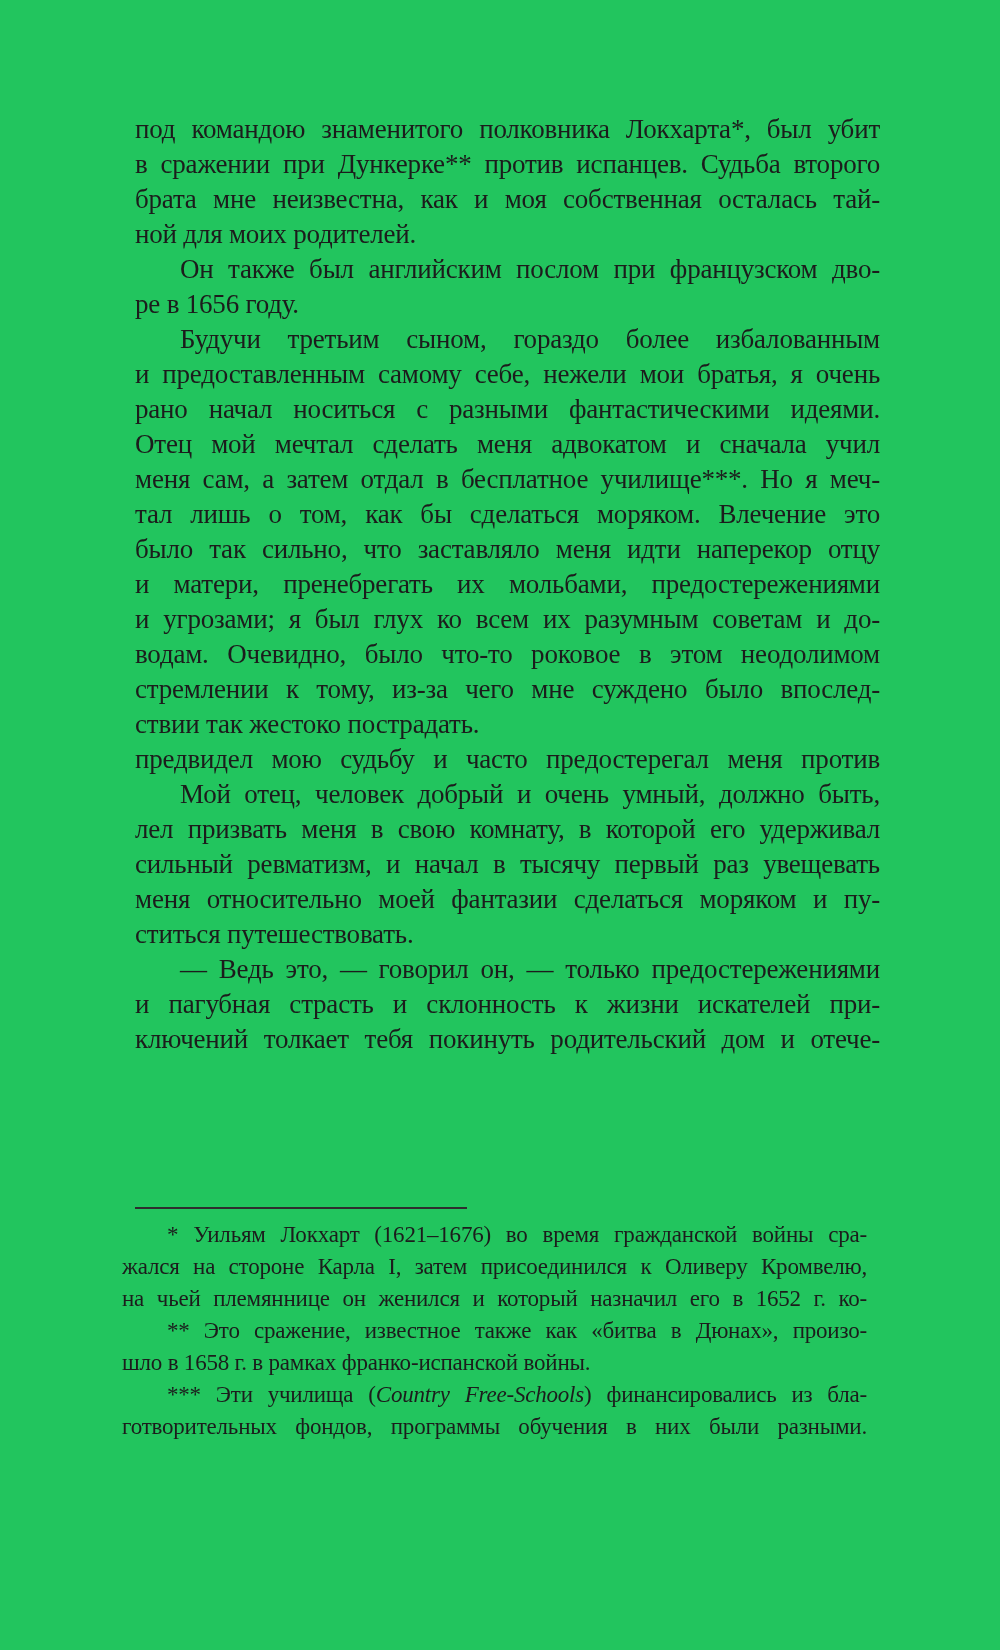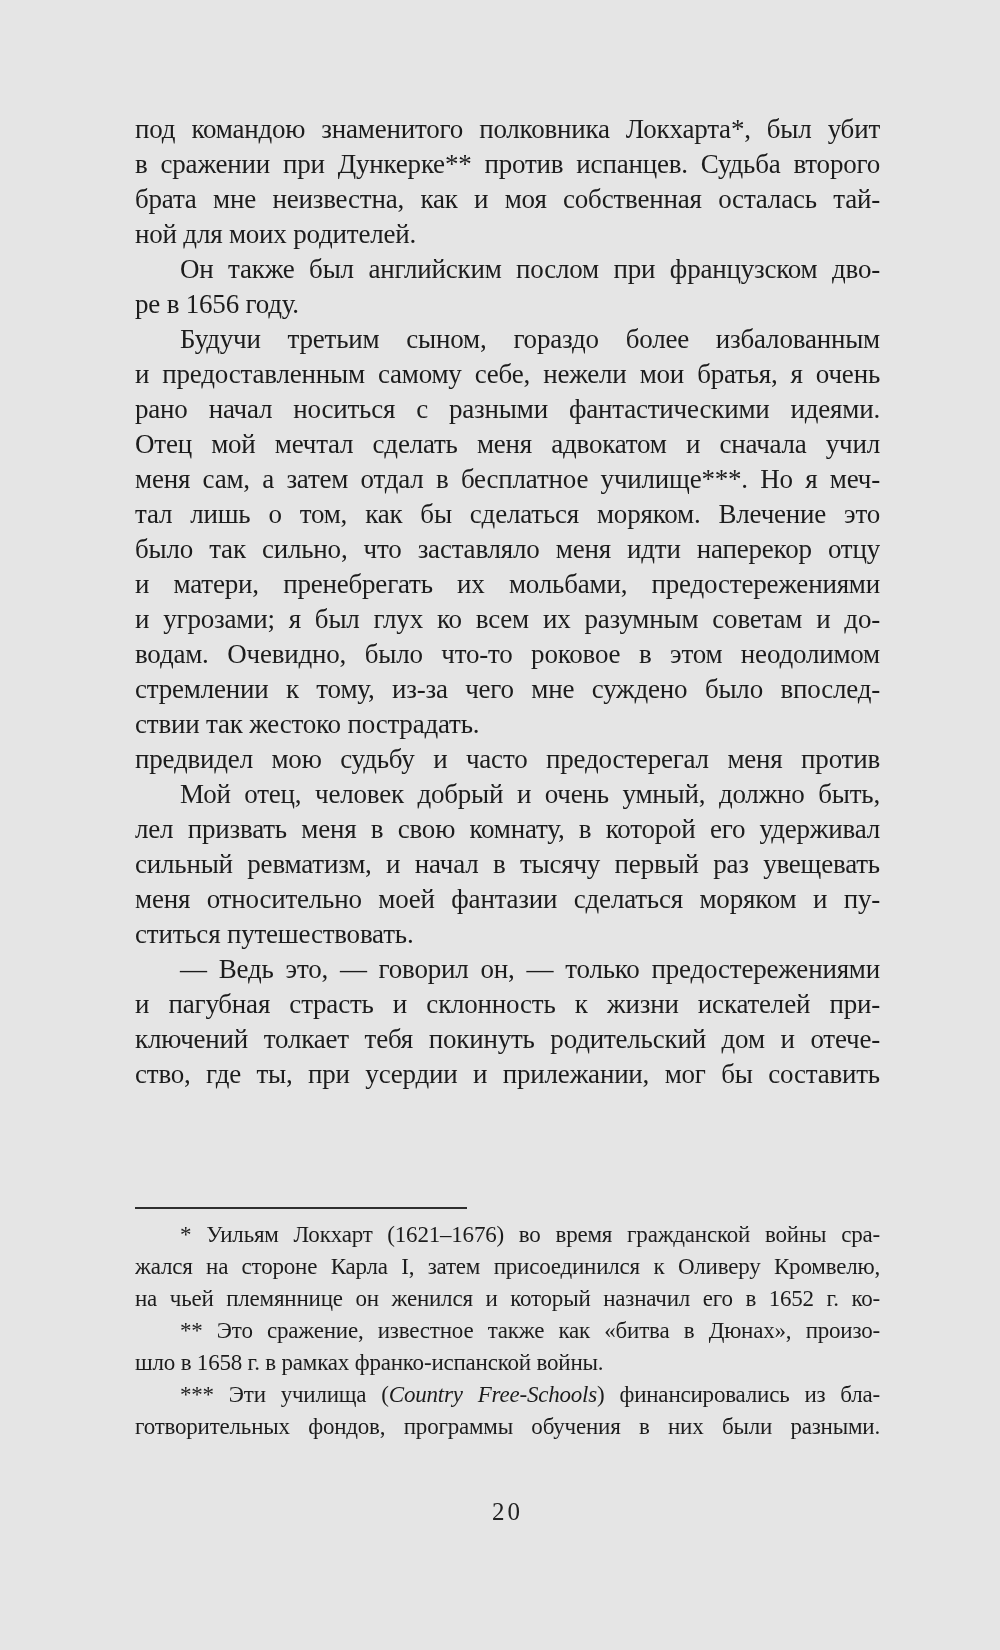--- a/index.html
+++ b/index.html
@@ -4,21 +4,21 @@
 <style>
   html, body { margin: 0; padding: 0; }
   body {
     width: 1000px; height: 1650px;
     background: #ffffff;
     font-family: "Liberation Serif", serif;
   }
   .page {
     position: relative;
     width: 1000px; height: 1650px;
-    background: #e5e5e5;
+    background: #22c55e;
     color: #1c1c1c;
     overflow: hidden;
   }
   .text-block {
     position: absolute;
     left: 135px; top: 112px; width: 745px;
   }
   .line {
     height: 35px; line-height: 35px;
     font-size: 27px;
@@ -35,21 +35,21 @@
     text-indent: 45px;
   }
   .footnote-rule {
     position: absolute;
     left: 135px; top: 1207px;
     width: 332px; height: 2px;
     background: #2e2e2e;
   }
   .footnotes {
     position: absolute;
-    left: 135px; top: 1219px; width: 745px;
+    left: 122px; top: 1219px; width: 745px;
   }
   .fline {
     height: 32px; line-height: 32px;
     font-size: 23px;
     letter-spacing: -0.2px;
     text-align: justify;
     text-align-last: justify;
     overflow: hidden;
     white-space: nowrap;
   }
@@ -105,21 +105,20 @@
       <div class="line">лел призвать меня в свою комнату, в которой его удерживал</div>
       <div class="line">сильный ревматизм, и начал в тысячу первый раз увещевать</div>
       <div class="line">меня относительно моей фантазии сделаться моряком и пу-</div>
       <div class="line endline">ститься путешествовать.</div>
     </div>
 
     <div>
       <div class="line indent">— Ведь это, — говорил он, — только предостережениями</div>
       <div class="line">и пагубная страсть и склонность к жизни искателей при-</div>
       <div class="line">ключений толкает тебя покинуть родительский дом и отече-</div>
-      <div class="line">ство, где ты, при усердии и прилежании, мог бы составить</div>
     </div>
 
   </div>
 
   <div class="footnote-rule"></div>
 
   <div class="footnotes">
 
     <div>
       <div class="fline indent">* Уильям Локхарт (1621–1676) во время гражданской войны сра-</div>
@@ -132,15 +131,14 @@
       <div class="fline endline">шло в 1658 г. в рамках франко-испанской войны.</div>
     </div>
 
     <div>
       <div class="fline indent"><span>*** Эти училища (</span><span class="italic">Country Free-Schools</span><span>) финансировались из бла-</span></div>
       <div class="fline">готворительных фондов, программы обучения в них были разными.</div>
     </div>
 
   </div>
 
-  <div class="page-number">20</div>
 
 </div>
 
 </body></html>

